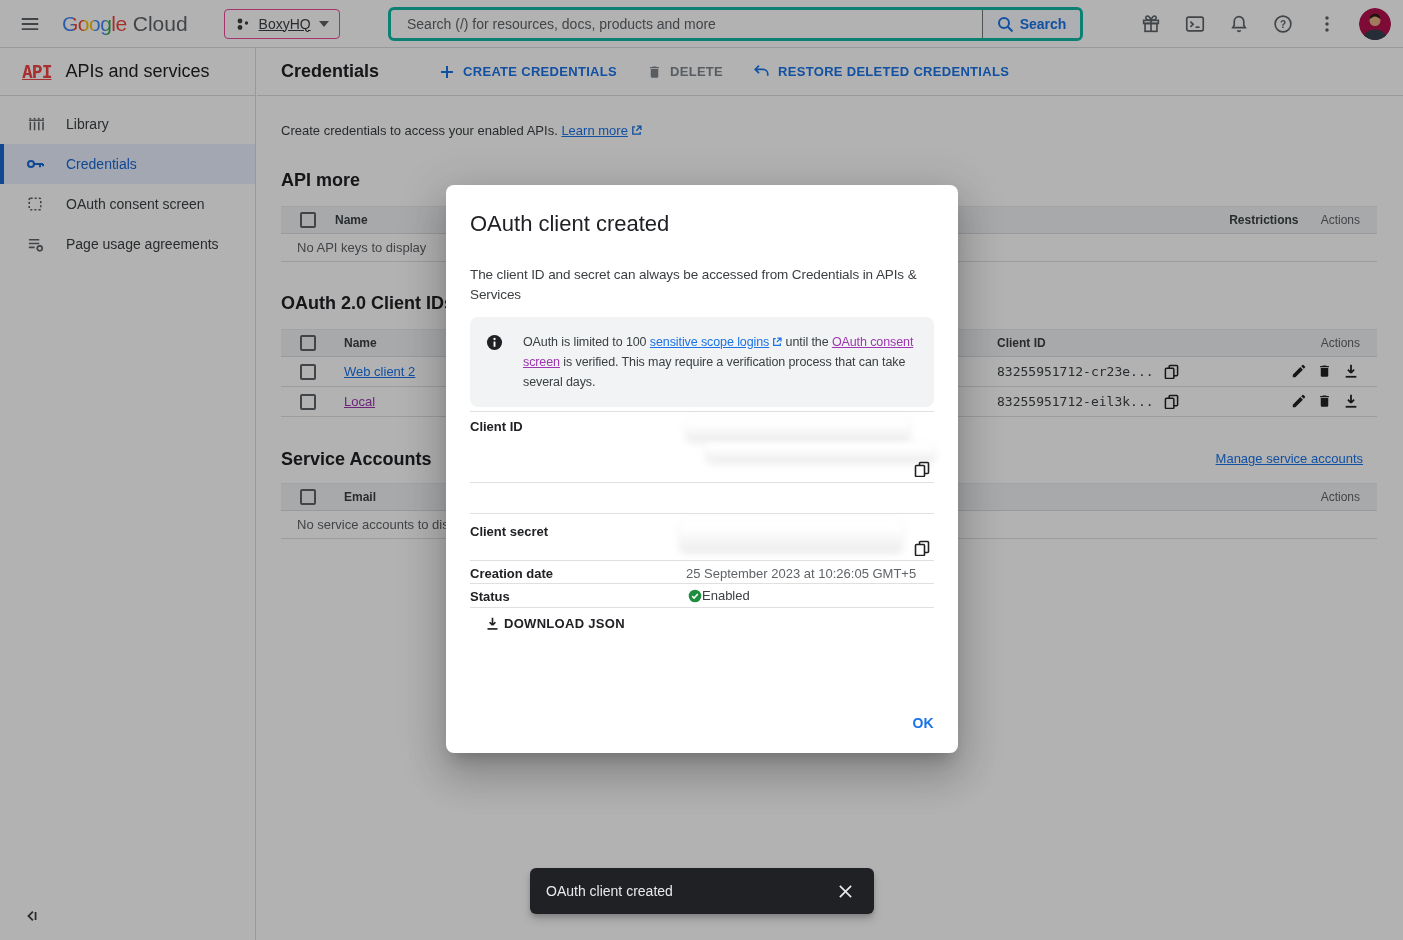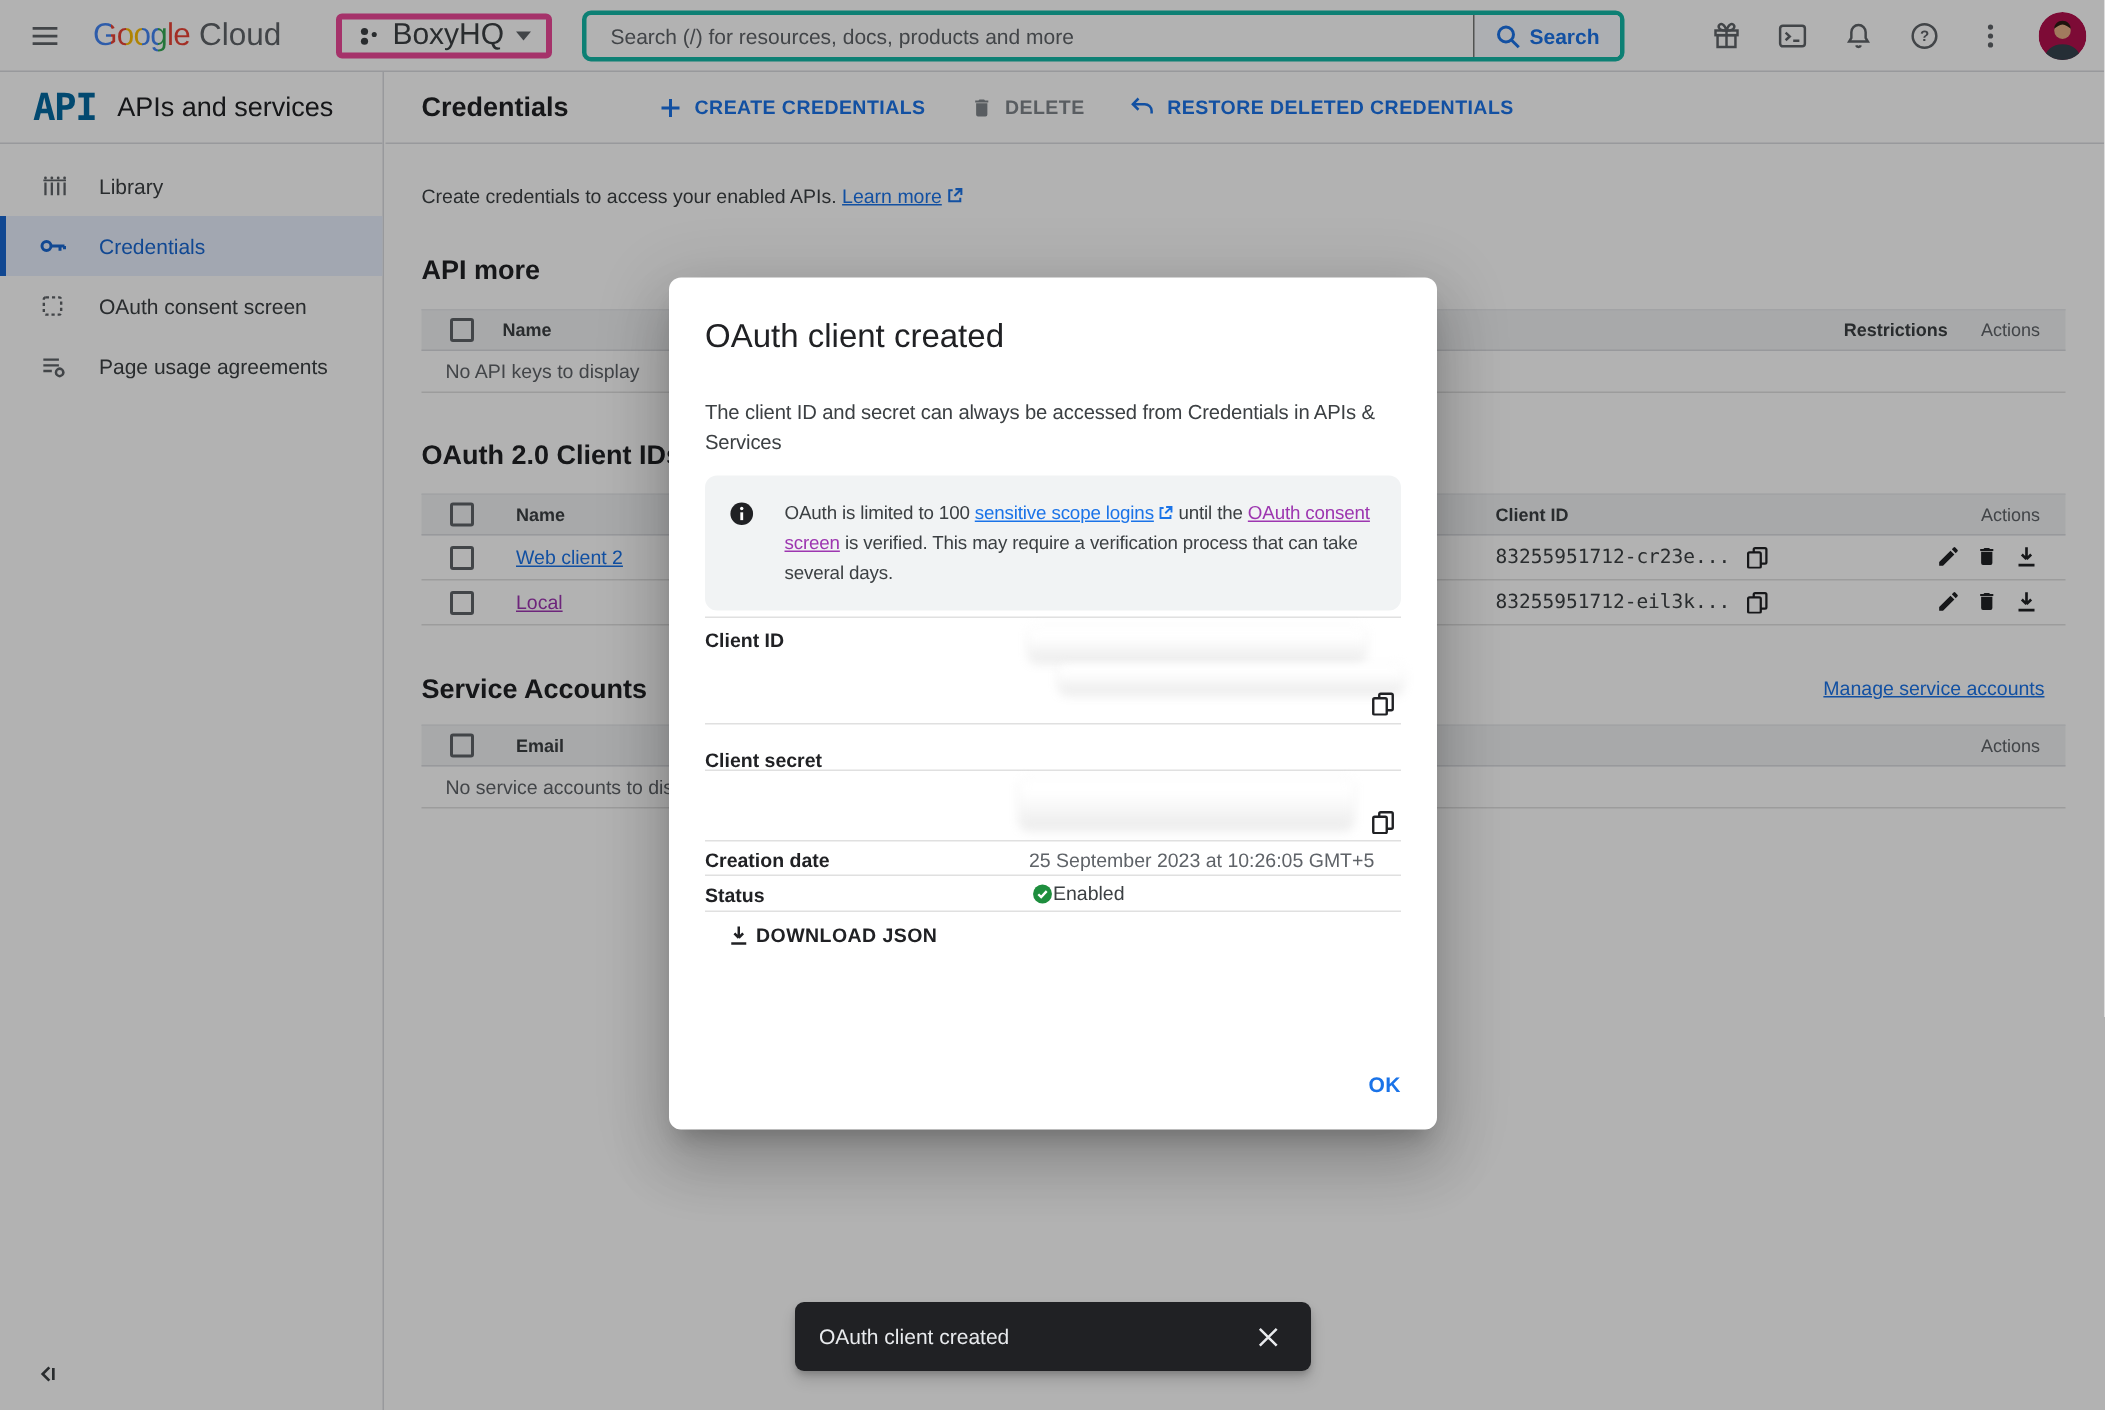--- a/index.html
+++ b/index.html
@@ -20,23 +20,23 @@
   .hamburger { width:48px; height:48px; margin-left:6px; }
   .brand { display:flex; align-items:baseline; gap:6px; margin-left:8px; cursor:pointer; }
   .brand-google {
     font-size:21px; font-weight:500; letter-spacing:-0.5px;
     background:linear-gradient(90deg,#4285f4 0 18%,#ea4335 18% 34%,#fbbc04 34% 50%,#4285f4 50% 67%,#34a853 67% 76%,#ea4335 76% 100%);
     -webkit-background-clip:text; background-clip:text; color:transparent;
   }
   .brand-cloud { font-size:21px; color:#5f6368; letter-spacing:0; }
   .project-btn {
     margin-left:36px; height:30px; padding:0 10px;
-    border:4px solid #ec4899; border-radius:4px; background:#fff;
+    border:1px solid #ec4899; border-radius:4px; background:#fff;
     display:flex; align-items:center; gap:8px; cursor:pointer;
-    font-size:20px; color:#3c4043;
+    font-size:14px; color:#3c4043;text-decoration:underline;
   }
   .caret-down { width:0; height:0; border-left:5px solid transparent; border-right:5px solid transparent; border-top:6px solid #5f6368; }
   .searchbox {
     position:absolute; left:388px; top:7px; width:695px; height:34px;
     border:3px solid #14b8a6; border-radius:6px; background:#fff;
     display:flex; align-items:stretch; overflow:hidden;
   }
   .searchbox input {
     flex:1; border:none; outline:none; padding:0 16px; font-size:14px;
     font-family:"Liberation Sans",sans-serif; color:#3c4043; background:transparent;
@@ -51,21 +51,21 @@
   .topbar-right { position:absolute; right:12px; top:0; height:48px; display:flex; align-items:center; gap:20px; }
   .tb-ic { width:24px; height:24px; }
   .avatar { width:32px; height:32px; border-radius:50%; overflow:hidden; cursor:pointer; border:none; padding:0; background:none; }
 
   
   .sidebar {
     position:absolute; top:48px; left:0; width:256px; bottom:0;
     background:#fff; border-right:1px solid #dadce0; z-index:1;
   }
   .sidebar-header { height:48px; border-bottom:1px solid #dadce0; display:flex; align-items:center; padding-left:22px; gap:14px; }
-  .api-logo { font-family:"DejaVu Sans Mono", monospace; font-weight:700; font-size:25px; color:#0369a1; letter-spacing:-1px; }
+  .api-logo { font-family:"DejaVu Sans Mono", monospace; font-weight:700; font-size:18px; color:#ef4444; letter-spacing:-1px;text-decoration:underline; }
   .sidebar-title { font-size:18px; color:#202124; }
   .nav { padding-top:8px; }
   .nav-item {
     position:relative; height:40px; display:flex; align-items:center; gap:22px;
     padding-left:26px; cursor:pointer; font-size:14px; color:#3c4043;
   }
   .nav-item .nav-ic { width:18px; height:18px; display:flex; align-items:center; justify-content:center; }
   .nav-item.active { background:#e8f0fe; color:#1967d2; }
   .nav-item.active::before { content:""; position:absolute; left:0; top:0; bottom:0; width:4px; background:#1967d2; }
   .collapse-btn { position:absolute; left:22px; bottom:14px; width:20px; height:20px; }
@@ -487,21 +487,21 @@
     <div class="blob" style="top:258px; left:260px; width:229px; height:19px;"></div>
     <span class="dl-copy" style="top:276px">
       <svg width="16" height="16" viewBox="0 0 16 16" fill="none" stroke="#202124" stroke-width="1.6">
           <rect x="5.5" y="1.5" width="9" height="11" rx="1"></rect>
           <rect x="1.5" y="4.5" width="9" height="11" rx="1" fill="#fff"></rect>
         </svg>
     </span>
     <div class="dhr" style="top:297px"></div>
 
     <div class="dhr" style="top:328px"></div>
-    <div class="dlabel" style="top:314px">Client secret</div>
+    <div class="dlabel" style="top:339px">Client secret</div>
     <div class="blob" style="top:334px; left:234px; width:222px; height:33px;"></div>
     <span class="dl-copy" style="top:355px">
       <svg width="16" height="16" viewBox="0 0 16 16" fill="none" stroke="#202124" stroke-width="1.6">
           <rect x="5.5" y="1.5" width="9" height="11" rx="1"></rect>
           <rect x="1.5" y="4.5" width="9" height="11" rx="1" fill="#fff"></rect>
         </svg>
     </span>
 
     <div class="dhr" style="top:375px"></div>
     <div class="dlabel" style="top:381px">Creation date</div>

